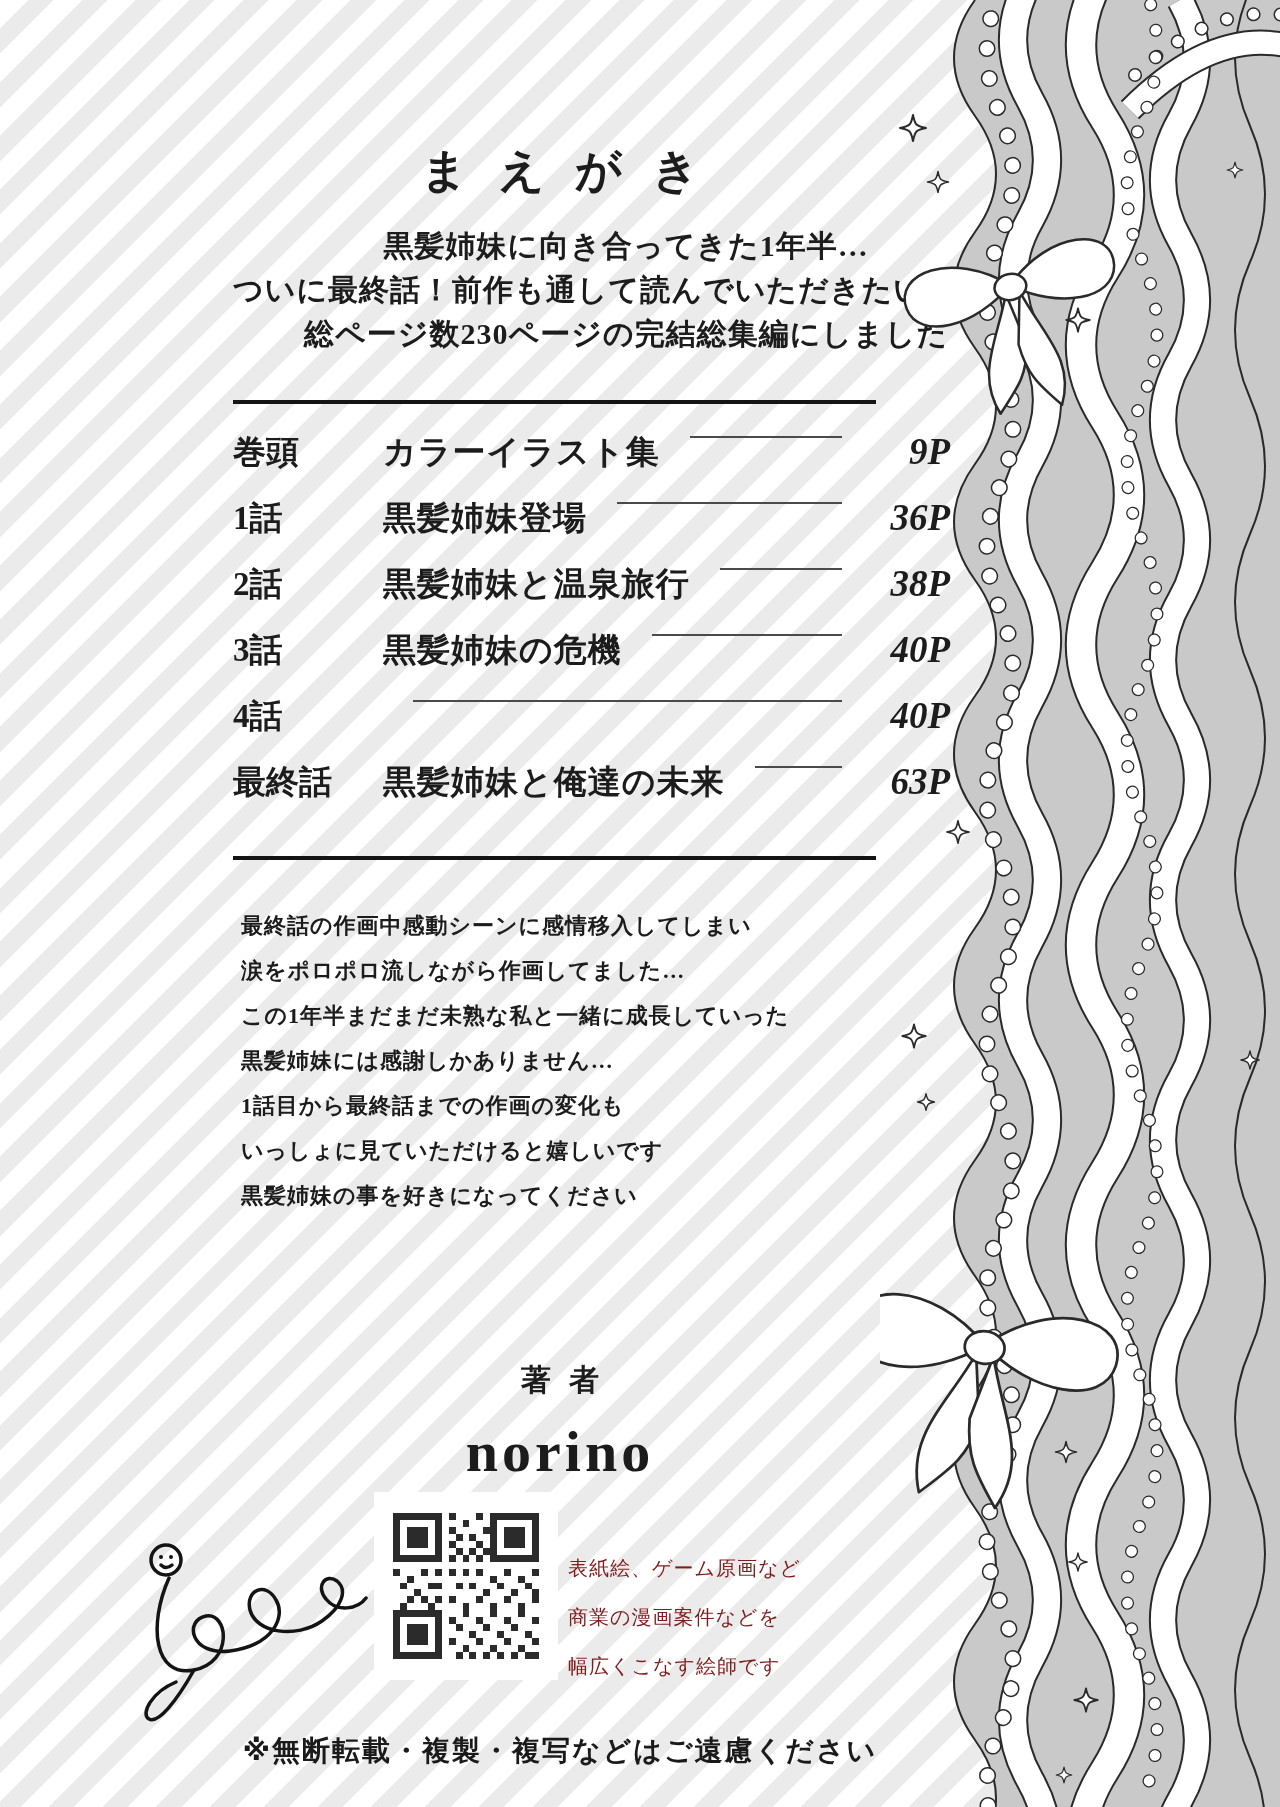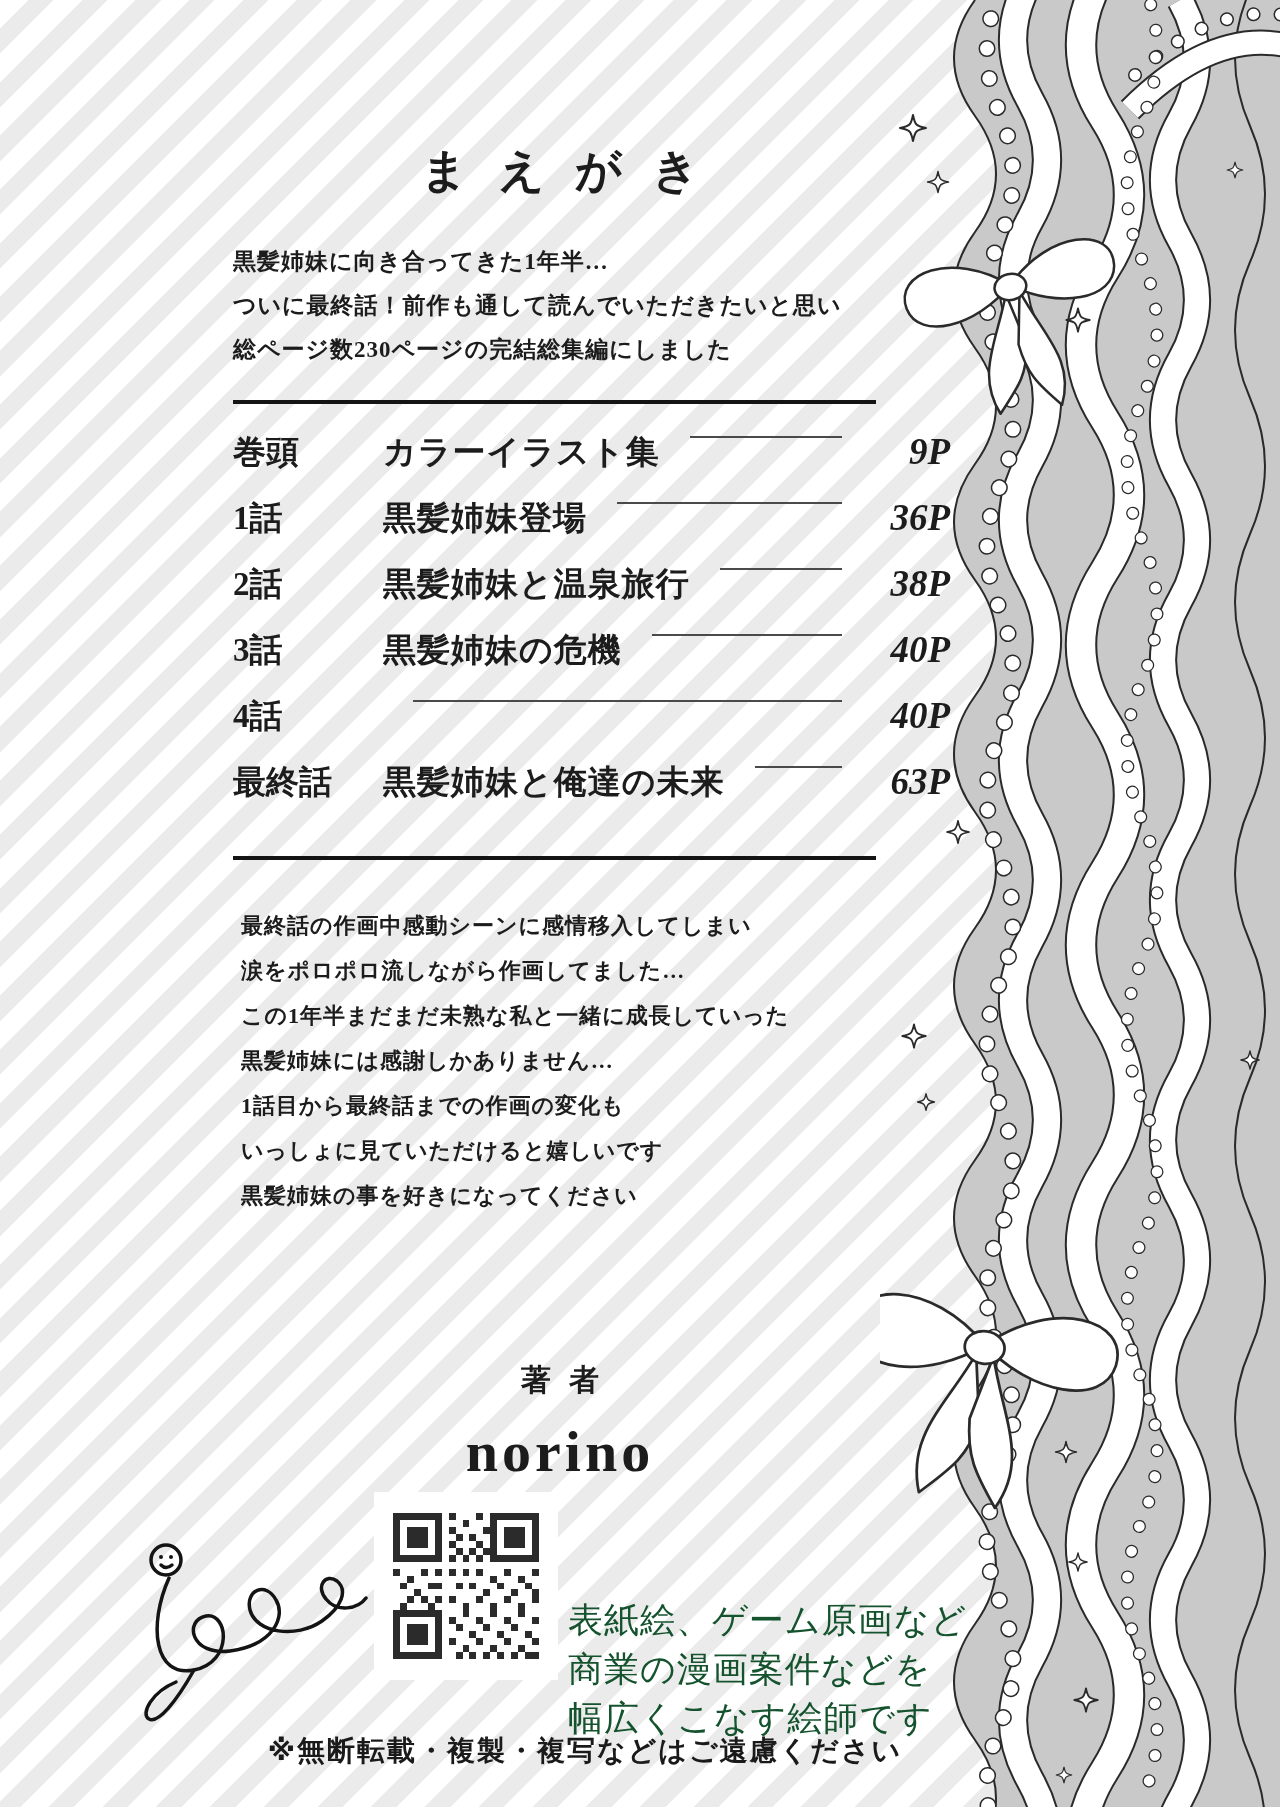--- a/index.html
+++ b/index.html
@@ -9,21 +9,21 @@
     font-family:"Liberation Serif","DejaVu Serif",serif;
     color:#1c1c1c;
   }
   .abs{position:absolute;}
   .center-col{left:0;width:1120px;text-align:center;}
 
   .page-title{
     top:108px;font-family:"DejaVu Sans","Liberation Sans",sans-serif;
     font-weight:900;font-size:46px;letter-spacing:30px;text-indent:30px;line-height:60px;margin-top:32px;
   }
-  .intro{left:233px;top:240px;font-size:23px;line-height:44px;font-weight:600;letter-spacing:1px;}
+  .intro{left:233px;top:224px;font-size:30px;line-height:44px;font-weight:600;letter-spacing:1px;text-align:center;}
   .intro .em{font-weight:900;}
   .rule{left:233px;width:643px;height:4px;background:#141414;}
   .rule-1{top:400px;}
   .rule-2{top:856px;}
 
   .toc{left:233px;top:430px;width:717px;}
   .toc-row{display:flex;align-items:flex-start;height:66px;font-weight:700;}
   .toc-chapter{width:150px;font-size:33px;flex:none;}
   .toc-title{font-size:33px;flex:none;letter-spacing:1px;}
   .toc-leader{flex:1;border-top:2px solid #4a4a4a;margin:6px 26px 0 30px;min-width:40px;}
@@ -35,26 +35,26 @@
     top:1360px;font-family:"DejaVu Sans","Liberation Sans",sans-serif;
     font-weight:900;font-size:30px;letter-spacing:18px;text-indent:18px;
   }
   .author-name{top:1418px;font-size:58px;font-weight:700;letter-spacing:4px;}
 
   .qr-box{
     left:374px;top:1492px;width:184px;height:188px;background:#ffffff;
     display:flex;align-items:center;justify-content:center;
   }
   .qr-caption{
-    left:568px;top:1596px;font-family:"DejaVu Sans","Liberation Sans",sans-serif;
-    font-size:35px;line-height:49px;font-weight:500;letter-spacing:1px;color:#14532d;
+    left:568px;top:1544px;font-family:"DejaVu Sans","Liberation Sans",sans-serif;
+    font-size:20px;line-height:49px;font-weight:500;letter-spacing:1px;color:#7f1d1d;
   }
   .notice{
     top:1732px;font-family:"DejaVu Sans","Liberation Sans",sans-serif;
-    font-size:28px;font-weight:600;letter-spacing:2px;color:#1a1a1a;padding-left:25px;
+    font-size:28px;font-weight:600;letter-spacing:2px;color:#1a1a1a;
   }
   .sig{left:136px;top:1520px;}
   .side-panel{right:0;top:0;}
 </style>
 </head>
 <body>
 
 <h1 class="abs center-col page-title">まえがき</h1>
 
 <div class="abs intro">

